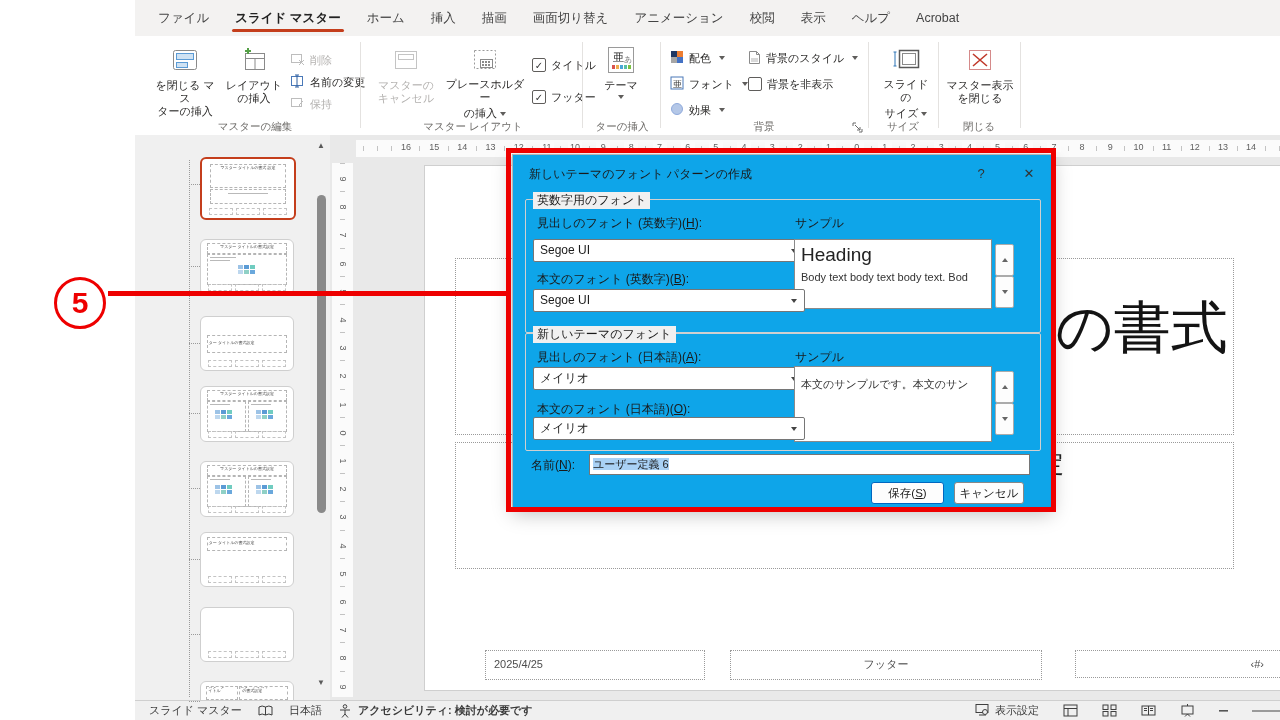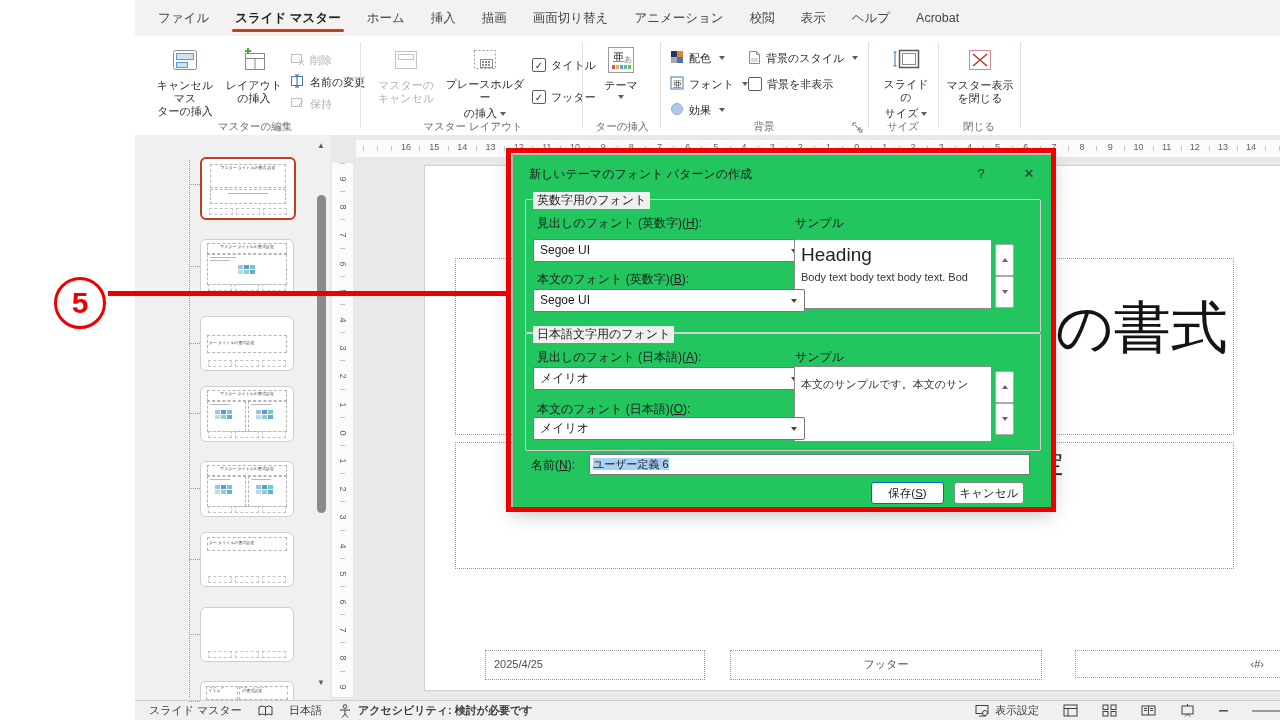--- a/index.html
+++ b/index.html
@@ -48,40 +48,40 @@
   .tbot{position:absolute;left:7px;right:7px;bottom:3px;display:flex;gap:3px}
   .tbot div{flex:1;height:5px;border:1px dashed #c3c3c3}
   .cluster{display:flex;flex-wrap:wrap;width:20px;gap:1px}
   .cluster i{width:5px;height:4px;display:block}
   .gline{height:1px;background:#b9b9b9;margin:2px 2px 0 2px}
   .dotline{position:absolute;border-left:1px dotted #9a9a9a}
   .dotstub{position:absolute;border-top:1px dotted #9a9a9a;width:11px}
   #thumb-scroll{position:absolute;left:317px;top:195px;width:9px;height:318px;background:#8a8a8a;border-radius:5px}
   .scroll-arrow{position:absolute;left:314px;width:14px;text-align:center;font-size:8px;color:#5a5a5a}
   
-  #dialog{position:absolute;left:512px;top:154px;width:538px;height:352px;background:#22c55e;border:1px solid #b5b5b5;box-shadow:0 6px 18px rgba(0,0,0,.25);font-size:12px;color:#1a1a1a}
+  #dialog{position:absolute;left:512px;top:154px;width:538px;height:352px;background:#0ea5e9;border:1px solid #b5b5b5;box-shadow:0 6px 18px rgba(0,0,0,.25);font-size:12px;color:#1a1a1a}
   #dialog .dtitle{position:absolute;left:16px;top:11px}
   .dlg-sys{position:absolute;top:6px;width:24px;height:24px;display:flex;align-items:center;justify-content:center;font-size:13px;color:#333}
   .fieldset{position:absolute;border:1px solid #d0d0d0;border-radius:2px}
   .fslabel{position:absolute;background:#f0f0f0;padding:0 4px;z-index:2}
   .dlabel{position:absolute;white-space:nowrap}
   .combo{position:absolute;height:23px;background:#fff;border:1px solid #767676;border-radius:2px;line-height:21px;padding-left:6px;box-sizing:border-box}
   .combo .chev{position:absolute;right:7px;top:9px;border-top-color:#444}
   .samplebox{position:absolute;background:#fff;border:1px solid #8a8a8a;box-sizing:border-box;padding:4px 6px;overflow:hidden}
   .spin{position:absolute;width:17px;height:30px;background:#fdfdfd;border:1px solid #ababab;border-radius:2px;display:flex;align-items:center;justify-content:center}
   .spin .chev{margin:0;border-top-color:#666}
   #name-input{position:absolute;background:#fff;border:1px solid #767676;box-sizing:border-box;font-size:11px;line-height:19px;padding-left:3px}
   #name-input .sel{background:var(--sel)}
   .dbtn{position:absolute;height:22px;background:#fdfdfd;border:1px solid #878787;border-radius:3px;font-size:11.5px;display:flex;align-items:center;justify-content:center;box-sizing:border-box}
   .dbtn.default{border:1.5px solid var(--btnblue)}
   
   #statusbar{position:absolute;left:135px;top:700px;width:1145px;height:20px;background:#f0f0f0;border-top:1px solid #cfcfcf;font-size:11px;color:#3a3a3a}
   #status-left{position:absolute;left:14px;top:0;height:19px;display:flex;align-items:center;gap:16px;white-space:nowrap}
   #status-right{position:absolute;left:840px;top:0;height:19px;display:flex;align-items:center;gap:24px;white-space:nowrap}
-  .sicon{display:inline-flex;align-items:center}
+  .sicon{display:inline-flex;}
   
   #annot-border{position:absolute;left:506px;top:148px;width:550px;height:364px;border:5px solid var(--annot);box-sizing:border-box;pointer-events:none;z-index:50}
   #annot-line{position:absolute;left:108px;top:291px;width:401px;height:5px;background:var(--annot);z-index:60;pointer-events:none}
   #annot-circle{position:absolute;left:54px;top:277px;width:46px;height:46px;border:3px solid var(--annot);border-radius:50%;z-index:60;display:flex;align-items:center;justify-content:center;font-size:30px;font-weight:bold;color:var(--annot)}
 </style>
 </head>
 <body>
 
 <div id="menubar">
   <div id="menu-items">
@@ -102,21 +102,21 @@
 <div id="ribbon">
 
   <div class="rbtn-big" style="left:10px;width:70px">
     <span class="iconbox">
       <svg width="26" height="24">
           <rect x="1.5" y="2.5" width="23" height="19" rx="2" fill="none" stroke="#8a8a8a"></rect>
           <rect x="4.5" y="5.5" width="17" height="6" fill="#cfe2f3" stroke="#5b9bd5"></rect>
           <rect x="4.5" y="14.5" width="11" height="5" fill="#cfe2f3" stroke="#5b9bd5"></rect>
         </svg>
     </span>
-    <span>キャンセル マス
+    <span>を閉じる マス
 ターの挿入</span>
   </div>
   <div class="rbtn-big" style="left:82px;width:64px">
     <span class="iconbox">
       <svg width="26" height="24">
           <rect x="4.5" y="5.5" width="19" height="16" fill="none" stroke="#8a8a8a"></rect>
           <line x1="4.5" y1="10.5" x2="23.5" y2="10.5" stroke="#8a8a8a"></line>
           <line x1="14" y1="10.5" x2="14" y2="21.5" stroke="#8a8a8a"></line>
           <line x1="4" y1="3" x2="10" y2="3" stroke="#54a046" stroke-width="2"></line>
           <line x1="7" y1="0" x2="7" y2="6" stroke="#54a046" stroke-width="2"></line>
@@ -461,21 +461,21 @@
   <div class="spin" style="left:482px;top:89px">
       <span class="chev up"></span>
     </div>
   <div class="spin" style="left:482px;top:121px">
       <span class="chev"></span>
     </div>
   <div class="dlabel" style="left:24px;top:116px"><span>本文のフォント (英数字)(</span><u>B</u><span>):</span></div>
   <div class="combo" style="left:20px;top:134px;width:272px"><span>Segoe UI</span><span class="chev"></span></div>
 
   <div class="fieldset" style="left:12px;top:178px;width:514px;height:116px"></div>
-  <div class="fslabel" style="left:20px;top:171px">日本語文字用のフォント</div>
+  <div class="fslabel" style="left:20px;top:171px">新しいテーマのフォント</div>
   <div class="dlabel" style="left:24px;top:194px"><span>見出しのフォント (日本語)(</span><u>A</u><span>):</span></div>
   <div class="combo" style="left:20px;top:212px;width:272px"><span>メイリオ</span><span class="chev"></span></div>
   <div class="dlabel" style="left:282px;top:194px">サンプル</div>
   <div class="samplebox" style="left:281px;top:211px;width:198px;height:76px">
     <div style="font-size:11px;color:#333;margin-top:6px;white-space:nowrap">本文のサンプルです。本文のサン</div>
   </div>
   <div class="spin" style="left:482px;top:216px">
       <span class="chev up"></span>
     </div>
   <div class="spin" style="left:482px;top:248px">

